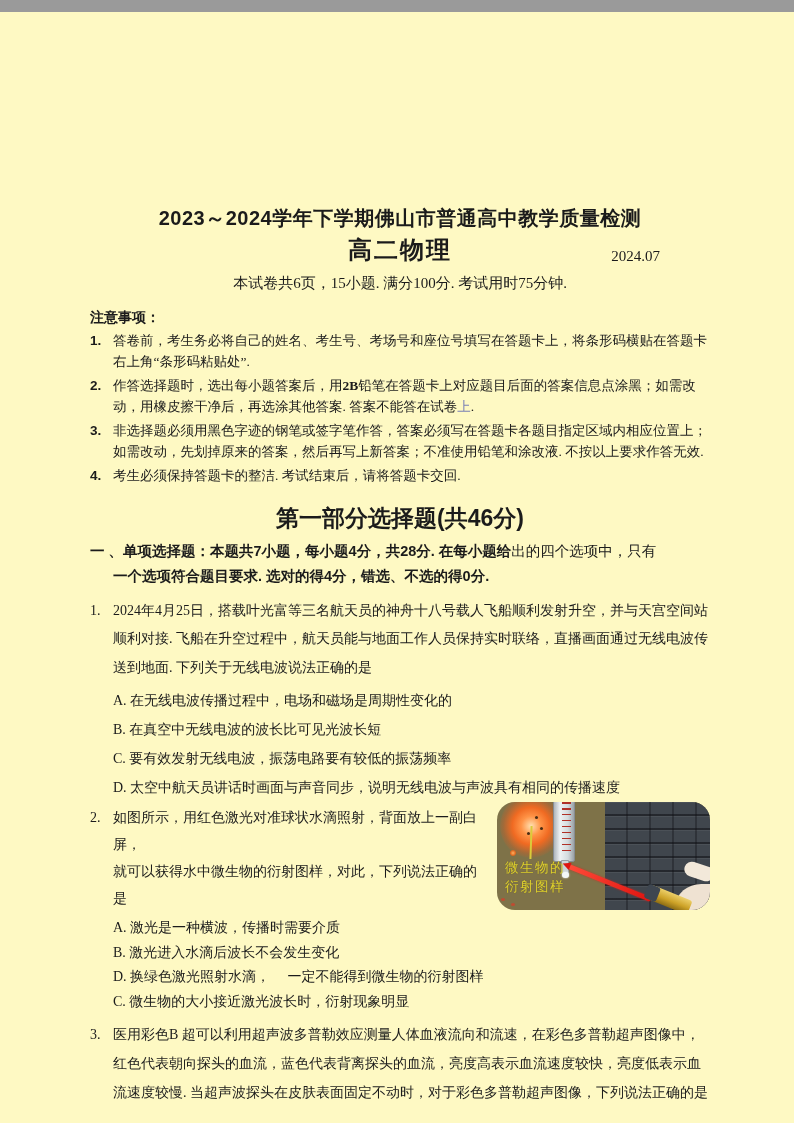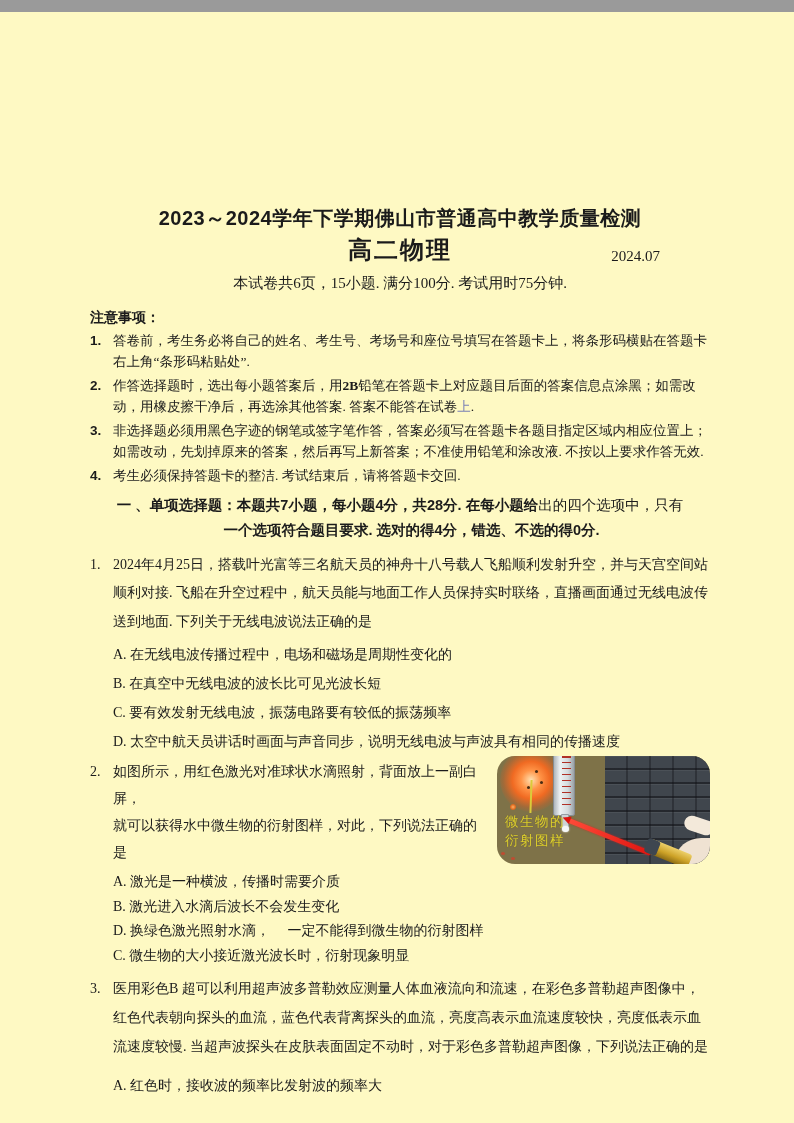--- a/index.html
+++ b/index.html
@@ -33,21 +33,21 @@
 
   
   .section-heading {
     margin:16px 0 4px 0; text-align:center;
     font-family:"Liberation Sans","DejaVu Sans",sans-serif;
     font-weight:bold; font-size:23px; line-height:30px;
   }
   .instruction {
     margin:6px 0 0 0; padding-left:23px; text-indent:-23px;
     font-family:"Liberation Sans","DejaVu Sans",sans-serif;
-    font-weight:bold; font-size:14.5px; line-height:25px;text-align:center;
+    font-weight:bold; font-size:14.5px; line-height:25px;
   }
   .instruction .reg { font-weight:400; font-family:"Liberation Serif","DejaVu Serif",serif; }
 
   
   .question { margin-top:8px; }
   .stem { margin:0; padding-left:23px; text-indent:-23px; font-size:14px; line-height:28.5px; }
   .stem .qnum { display:inline-block; width:23px; text-indent:0; }
   .options { margin-top:4px; }
   .option { padding-left:23px; font-size:14px; }
   .q1 .option { line-height:29px; }
@@ -144,20 +144,21 @@
     </div>
 
     <div class="notice">
       <div class="notice-label">注意事项：</div>
       <p class="notice-item"><span class="num">1.</span><span>答卷前，考生务必将自己的姓名、考生号、考场号和座位号填写在答题卡上，将条形码横贴在答题卡右上角“条形码粘贴处”.</span></p>
       <p class="notice-item"><span class="num">2.</span><span>作答选择题时，选出每小题答案后，用</span><span class="b2b">2B</span><span>铅笔在答题卡上对应题目后面的答案信息点涂黑；如需改动，用橡皮擦干净后，再选涂其他答案. 答案不能答在试卷</span><span class="blue">上</span><span>.</span></p>
       <p class="notice-item"><span class="num">3.</span><span>非选择题必须用黑色字迹的钢笔或签字笔作答，答案必须写在答题卡各题目指定区域内相应位置上；如需改动，先划掉原来的答案，然后再写上新答案；不准使用铅笔和涂改液. 不按以上要求作答无效.</span></p>
       <p class="notice-item"><span class="num">4.</span><span>考生必须保持答题卡的整洁. 考试结束后，请将答题卡交回.</span></p>
     </div>
 
+    <h2 class="section-heading">第一部分选择题(共46分)</h2>
 
     <p class="instruction"><b>一 、单项选择题：本题共7小题，每小题4分，共28分. 在每小题给</b><span class="reg">出的四个选项中，只有</span><br><b>一个选项符合题目要求. 选对的得4分，错选、不选的得0分.</b></p>
 
     <div class="question q1">
       <p class="stem"><span class="qnum">1.</span><span>2024年4月25日，搭载叶光富等三名航天员的神舟十八号载人飞船顺利发射升空，并与天宫空间站顺利对接. 飞船在升空过程中，航天员能与地面工作人员保持实时联络，直播画面通过无线电波传送到地面. 下列关于无线电波说法正确的是</span></p>
       <div class="options">
         <div class="option">A. 在无线电波传播过程中，电场和磁场是周期性变化的</div>
         <div class="option">B. 在真空中无线电波的波长比可见光波长短</div>
         <div class="option">C. 要有效发射无线电波，振荡电路要有较低的振荡频率</div>
         <div class="option">D. 太空中航天员讲话时画面与声音同步，说明无线电波与声波具有相同的传播速度</div>

